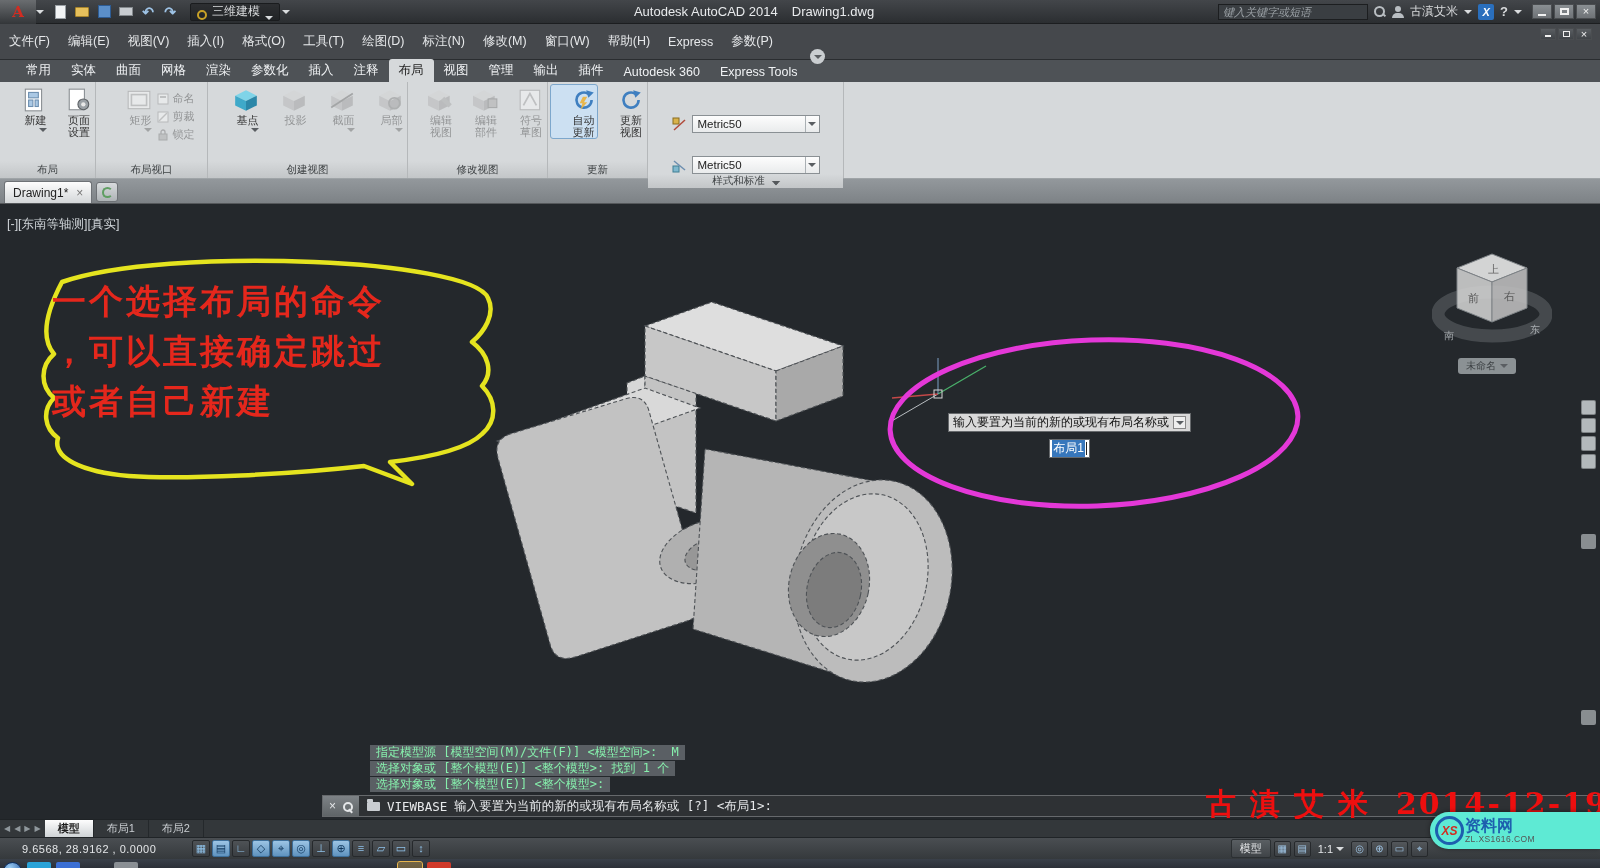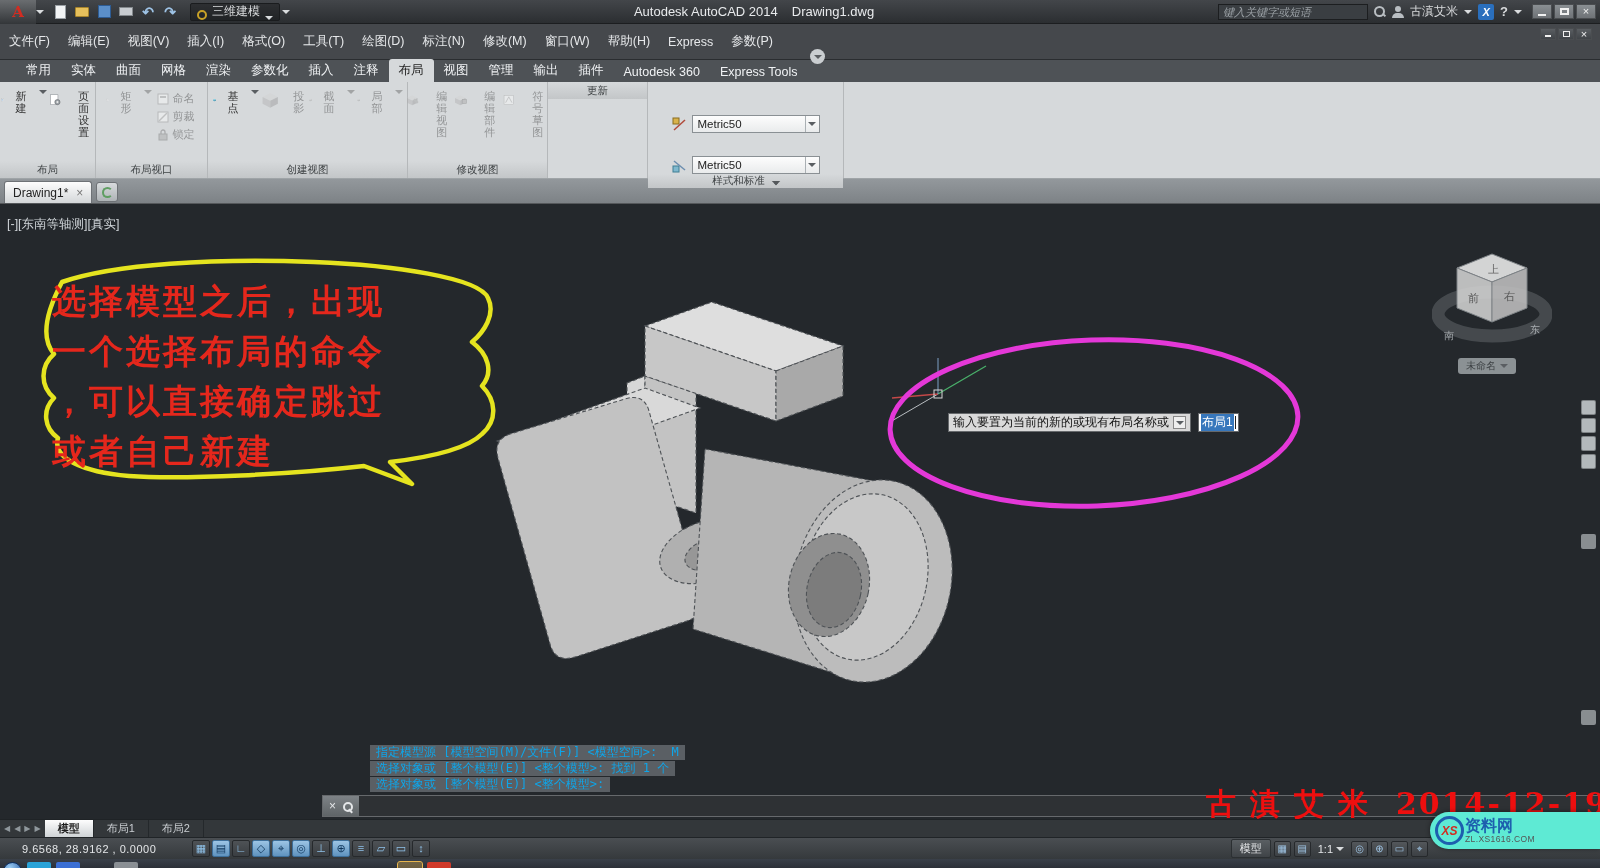--- a/index.html
+++ b/index.html
@@ -47,21 +47,21 @@
 
   
   .ribtabs { height:22px; background:#4e5256; display:flex; align-items:flex-end; padding-left:16px; color:#f0f2f4; font-size:12.5px; }
   .rtab { padding:3px 10px; }
   .rtab.active { background:#d6d9db; color:#222; border-radius:3px 3px 0 0; }
   .rib-min { width:15px; height:15px; border-radius:50%; background:#caced1; margin:0 4px 3px 8px; display:flex; align-items:center; justify-content:center; }
   .ribbody { height:97px; background:#d6d9db; display:flex; border-bottom:1px solid #9fa4a7; }
   .panel { border-right:1px solid #b5b8ba; display:flex; flex-direction:column; }
   .panel-content { flex:1; display:flex; align-items:flex-start; justify-content:center; padding:3px 3px 0; gap:2px; }
   .panel-title { height:17px; font-size:10.5px; color:#3f4345; display:flex; align-items:center; justify-content:center; gap:4px; background:linear-gradient(#d6d9db,#c3c6c8); }
-  .bigbtn { width:46px; display:flex; align-items:flex-start; padding-top:3px; border-radius:2px;gap:12px; }
+  .bigbtn { width:46px; display:flex; flex-direction:column; align-items:flex-end; padding-top:3px; border-radius:2px; }
   .bigbtn .blabel { font-size:11px; color:#333; line-height:12px; text-align:center; max-width:42px; margin-top:2px; }
   .bigbtn.narrow .blabel { max-width:26px; }
   .bigbtn .tri { margin-top:2px; }
   .dis { opacity:.42; filter:grayscale(1); }
   .activebtn { background:#cce0f2; outline:1px solid #7da7cc; }
   .smallcol { display:flex; flex-direction:column; gap:3px; padding-top:6px; }
   .smallbtn { display:flex; align-items:center; gap:4px; font-size:11px; color:#333; padding:0 3px; }
   .stylerows { display:flex; flex-direction:column; gap:5px; padding-top:12px; }
   .stylerow { display:flex; align-items:center; gap:5px;margin-top:18px; }
   .combo { width:128px; height:18px; background:linear-gradient(#fdfdfd,#e9ebec); border:1px solid #8a9094; display:flex; align-items:center; font-size:11.5px; color:#222; }
@@ -73,34 +73,34 @@
   .filetabs { height:25px; background:linear-gradient(#93989c,#7d8286); display:flex; align-items:flex-end; padding-left:4px; gap:4px; border-bottom:1px solid #55585b; }
   .filetab { height:22px; background:linear-gradient(#fdfdfd,#d4d7d9); border:1px solid #6e7276; border-bottom:none; border-radius:3px 3px 0 0; display:flex; align-items:center; gap:8px; padding:0 8px; font-size:12px; color:#222; }
   .tabclose { color:#777; font-size:12px; }
   .tab-extra { width:22px; height:20px; margin-bottom:1px; border-radius:3px; background:linear-gradient(#d8dbdd,#aeb3b6); border:1px solid #6e7276; display:flex; align-items:center; justify-content:center; }
   .cyc { width:11px; height:11px; border:2px solid #5f9e62; border-radius:50%; border-right-color:transparent; }
 
   
   .canvas { position:relative; height:615px; background:#24282c; overflow:hidden; }
   .vplabel { position:absolute; left:7px; top:12px; color:#cfd4d8; font-size:12.5px; z-index:5; }
   .annot-lines { position:absolute; left:52px; top:72px; z-index:6; color:#e5271c; font-size:34px; line-height:50px; font-weight:bold; font-family:"DejaVu Serif",serif; letter-spacing:3px; }
-  .cmdhist { position:absolute; left:370px; top:541px; z-index:10; font-family:"DejaVu Sans Mono",monospace; font-size:12px; color:#0ea5e9; }
+  .cmdhist { position:absolute; left:370px; top:541px; z-index:10; font-family:"DejaVu Sans Mono",monospace; font-size:12px; color:#86efac; }
   .cmdhist .hline { display:table; background:rgba(98,103,108,.88); padding:0 6px; line-height:15px; margin-bottom:1px; white-space:pre; }
   .cmdbar { position:absolute; left:322px; right:1px; bottom:2px; height:22px; display:flex; border:1px solid #66696c; background:#2e3134; z-index:11; }
   .cmdgrip { width:36px; background:linear-gradient(#7d8286,#5f6467); display:flex; align-items:center; justify-content:space-evenly; color:#e4e6e8; font-size:12px; }
   .wrench { width:11px; height:11px; position:relative; }
   .wrench::before { content:""; position:absolute; left:1px; top:1px; width:6px; height:6px; border:2px solid #e4e6e8; border-radius:50%; }
   .wrench::after { content:""; position:absolute; right:0; bottom:0; width:5px; height:2px; background:#e4e6e8; transform:rotate(45deg); }
   .cmdfield { flex:1; display:flex; align-items:center; gap:7px; padding:0 8px; font-family:"DejaVu Sans Mono",monospace; font-size:12.5px; color:#e8eaec; }
   .cfold { width:13px; height:9px; background:#c9cdd1; border-radius:1px; position:relative; }
   .cfold::before { content:""; position:absolute; left:0; top:-3px; width:6px; height:3px; background:#c9cdd1; border-radius:1px 1px 0 0; }
   .signature { position:absolute; left:1206px; top:580px; z-index:12; color:#ee0f0f; font-family:"DejaVu Serif",serif; font-weight:bold; font-size:30px; white-space:nowrap; }
   .signature .sname { letter-spacing:14px; }
   .signature .sdate { letter-spacing:2px; margin-left:14px; }
-  .dyn { position:absolute; left:948px; top:209px; display:flex; align-items:center; gap:7px; z-index:9; }
+  .dyn { position:absolute; left:948px; top:209px; display:flex; align-items:center; gap:7px; z-index:9;flex-direction:column; }
   .dynprompt { background:#d9d9d9; border:1px solid #66696c; color:#111; font-size:12px; height:19px; display:flex; align-items:center; gap:4px; padding:0 4px; }
   .dynico { width:13px; height:13px; border:1px solid #888; background:#eee; display:flex; align-items:center; justify-content:center; }
   .dyninput { background:#fff; border:1px solid #66696c; height:19px; display:flex; align-items:center; padding:0 2px; font-size:12px; }
   .dyninput .sel { background:#3777bc; color:#fff; padding:0 1px; }
   .dyninput .caretline { width:1px; height:13px; background:#222; margin-left:1px; }
   .wcslabel { position:absolute; left:1458px; top:154px; background:rgba(165,171,175,.8); color:#3c4043; font-size:10px; padding:1px 8px; border-radius:3px; z-index:8; display:flex; align-items:center; gap:4px; }
   .navbar { position:absolute; right:4px; top:196px; display:flex; flex-direction:column; gap:3px; z-index:8; }
   .navi { width:15px; height:15px; background:rgba(205,210,214,.85); border-radius:2px; border:1px solid rgba(90,95,99,.6); }
   .navlone { position:absolute; right:4px; width:15px; height:15px; background:rgba(205,210,214,.6); border-radius:2px; z-index:8; }
 
@@ -358,20 +358,37 @@
             <rect x="2" y="2" width="18" height="18" fill="#fff" stroke="#8a8f93"></rect>
             <path d="M5 16 L11 5 L17 16" fill="none" stroke="#9aa0a5" stroke-width="1.6"></path>
           </svg>
         <span class="blabel">符号草图</span>
       </div>
     </div>
     <div class="panel-title">修改视图</div>
   </div>
 
   <div class="panel" style="width:100px">
+    <div class="panel-content">
+      <div class="bigbtn narrow activebtn">
+        <svg width="26" height="24" viewBox="0 0 24 22">
+            <path d="M19 11 a7 7 0 1 1 -3 -5.7" fill="none" stroke="#3f7fc0" stroke-width="2.4"></path>
+            <polygon points="14,2 21,4 16,9" fill="#3f7fc0"></polygon>
+            <polygon points="11,8 15,8 12,13 15,13 9,20 10.5,14 8,14" fill="#e8b64c"></polygon>
+          </svg>
+        <span class="blabel">自动更新</span>
+      </div>
+      <div class="bigbtn narrow">
+        <svg width="26" height="24" viewBox="0 0 24 22">
+            <path d="M19 11 a7 7 0 1 1 -3 -5.7" fill="none" stroke="#3f7fc0" stroke-width="2.4"></path>
+            <polygon points="14,2 21,4 16,9" fill="#3f7fc0"></polygon>
+          </svg>
+        <span class="blabel">更新视图</span>
+      </div>
+    </div>
     <div class="panel-title">更新</div>
   </div>
 
   <div class="panel" style="width:196px">
     <div class="panel-content">
       <div class="stylerows">
         <div class="stylerow">
           <svg width="15" height="15" viewBox="0 0 15 15">
               <rect x="1" y="1" width="6" height="6" fill="#d9b24a" stroke="#8a6d1f"></rect>
               <path d="M2 13 L13 3" stroke="#b04a3a" stroke-width="1.5" fill="none"></path>
@@ -418,21 +435,20 @@
 
 <div class="canvas">
 
   <div class="vplabel">[-][东南等轴测][真实]</div>
 
   <svg style="position:absolute;left:34px;top:48px;z-index:5" width="494" height="268" viewBox="0 0 494 268">
     <path d="M28,30 C80,12 180,6 280,10 C360,13 446,26 454,46 C462,62 450,80 438,90 C454,102 460,120 448,134 C462,148 464,168 448,182 C432,198 390,206 356,210 L378,232 L330,214 C260,222 150,228 95,224 C48,220 18,206 24,186 C10,176 8,158 20,146 C6,134 6,114 20,102 C8,88 10,64 28,30 Z" fill="none" stroke="#f0ee1f" stroke-width="4.5" stroke-linejoin="round" opacity="0.95"></path>
   </svg>
   <div class="annot-lines">
 
-  <div>选择模型之后，出现</div>
       <div>一个选择布局的命令</div>
       <div>，可以直接确定跳过</div>
       <div>或者自己新建</div>
     </div>
 
   <svg style="position:absolute;left:455px;top:95px;z-index:4" width="520" height="400" viewBox="0 0 520 400">
     <g stroke="#4e5256" stroke-width="1.1" stroke-dasharray="4 2.5">
       <polygon points="172,84 190,77 190,195 172,202" fill="#d7d7d7"></polygon>
       <polygon points="190,77 241,94 241,214 190,197" fill="#c3c3c3"></polygon>
       <polygon points="190,27 257,3 388,47 321,72" fill="#dedede"></polygon>
@@ -507,20 +523,25 @@
   <div class="hline">指定模型源 [模型空间(M)/文件(F)] &lt;模型空间&gt;:  M</div>
       <div class="hline">选择对象或 [整个模型(E)] &lt;整个模型&gt;: 找到 1 个</div>
       <div class="hline">选择对象或 [整个模型(E)] &lt;整个模型&gt;:</div>
     </div>
 
   <div class="cmdbar">
     <div class="cmdgrip">
       <span>×</span>
       <span class="wrench"></span>
     </div>
+    <div class="cmdfield">
+      <span class="cfold"></span>
+      <span>VIEWBASE</span>
+      <span>输入要置为当前的新的或现有布局名称或 [?] &lt;布局1&gt;:</span>
+    </div>
   </div>
 
   <div class="signature">
     <span class="sname">古滇艾米</span><span class="sdate">2014-12-19</span>
   </div>
 </div>
 
 <div class="ltabs">
   <div class="tabnav">
     <span>◀</span>

